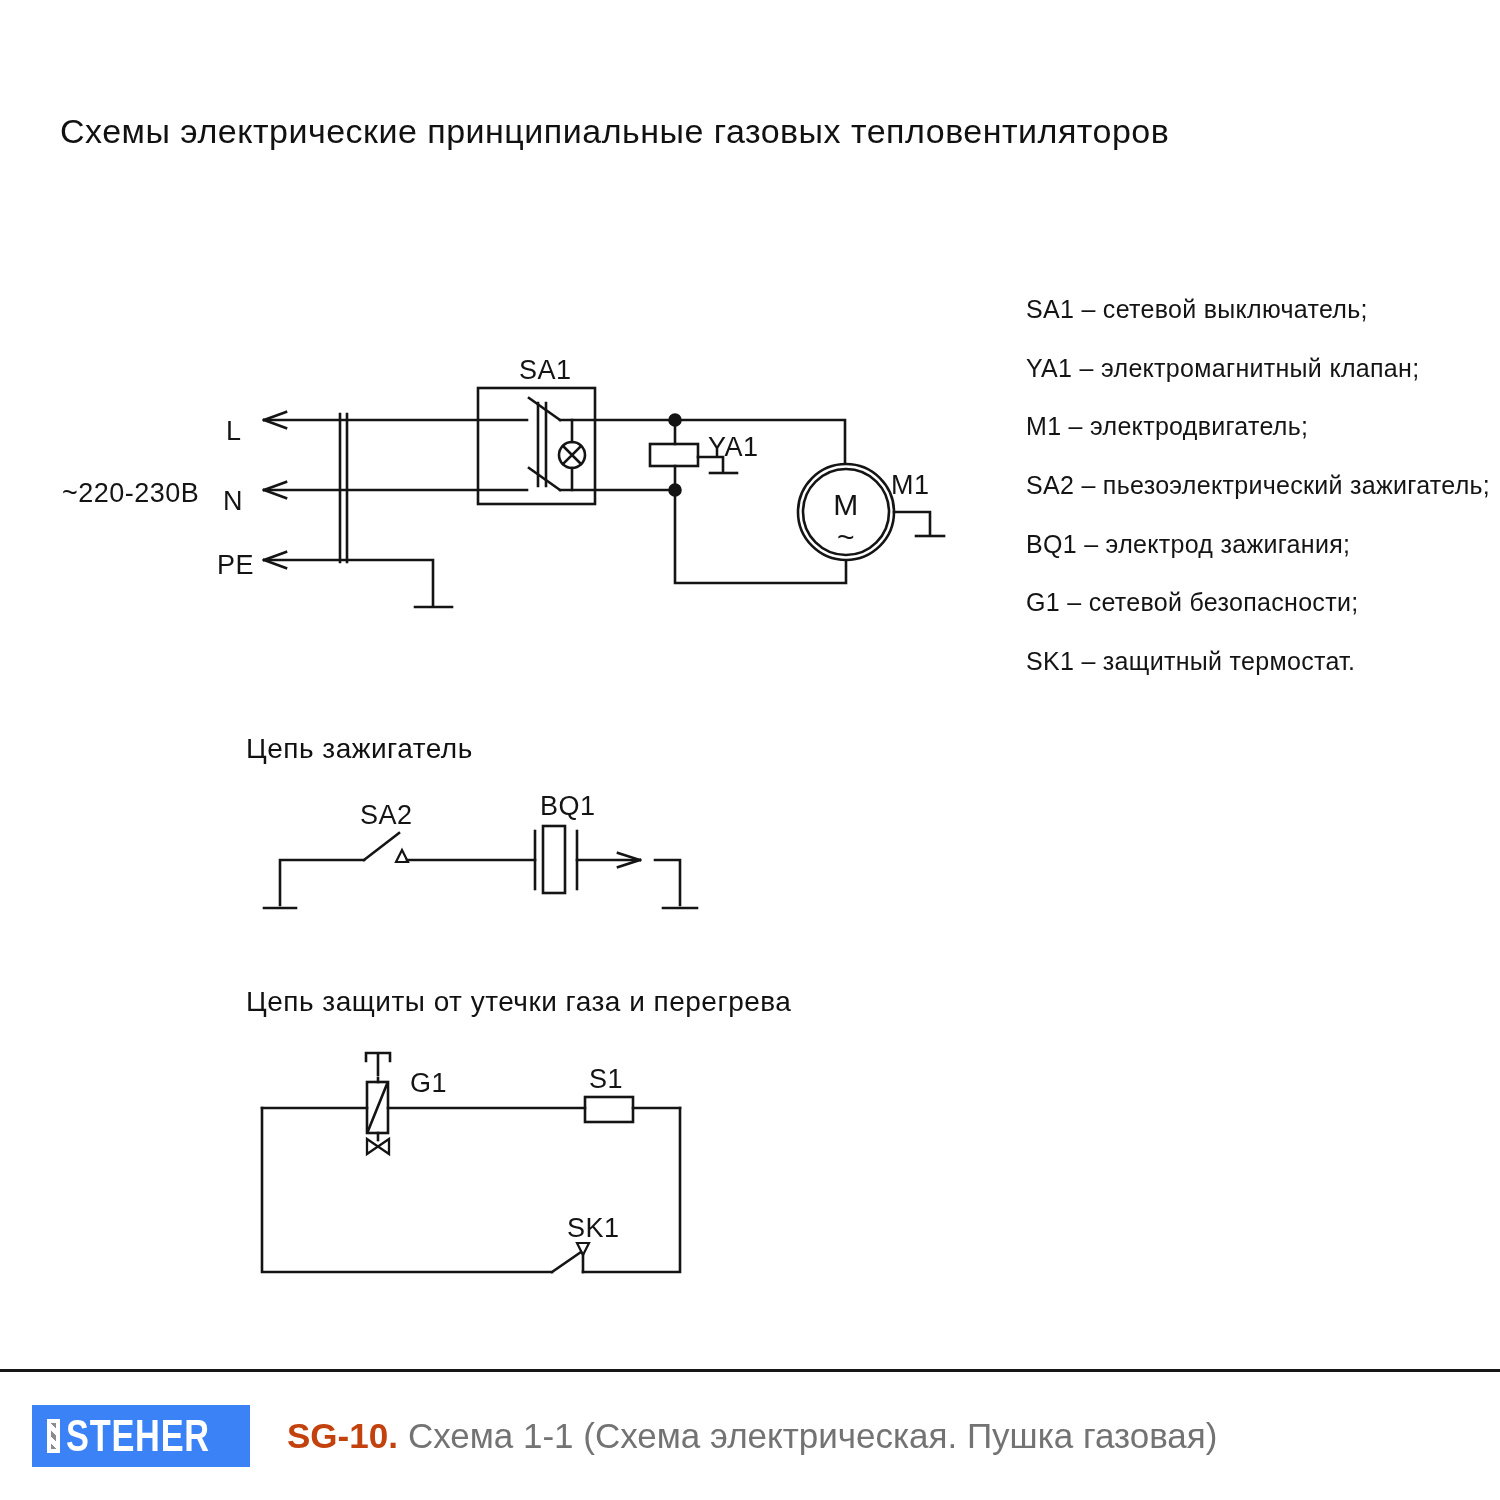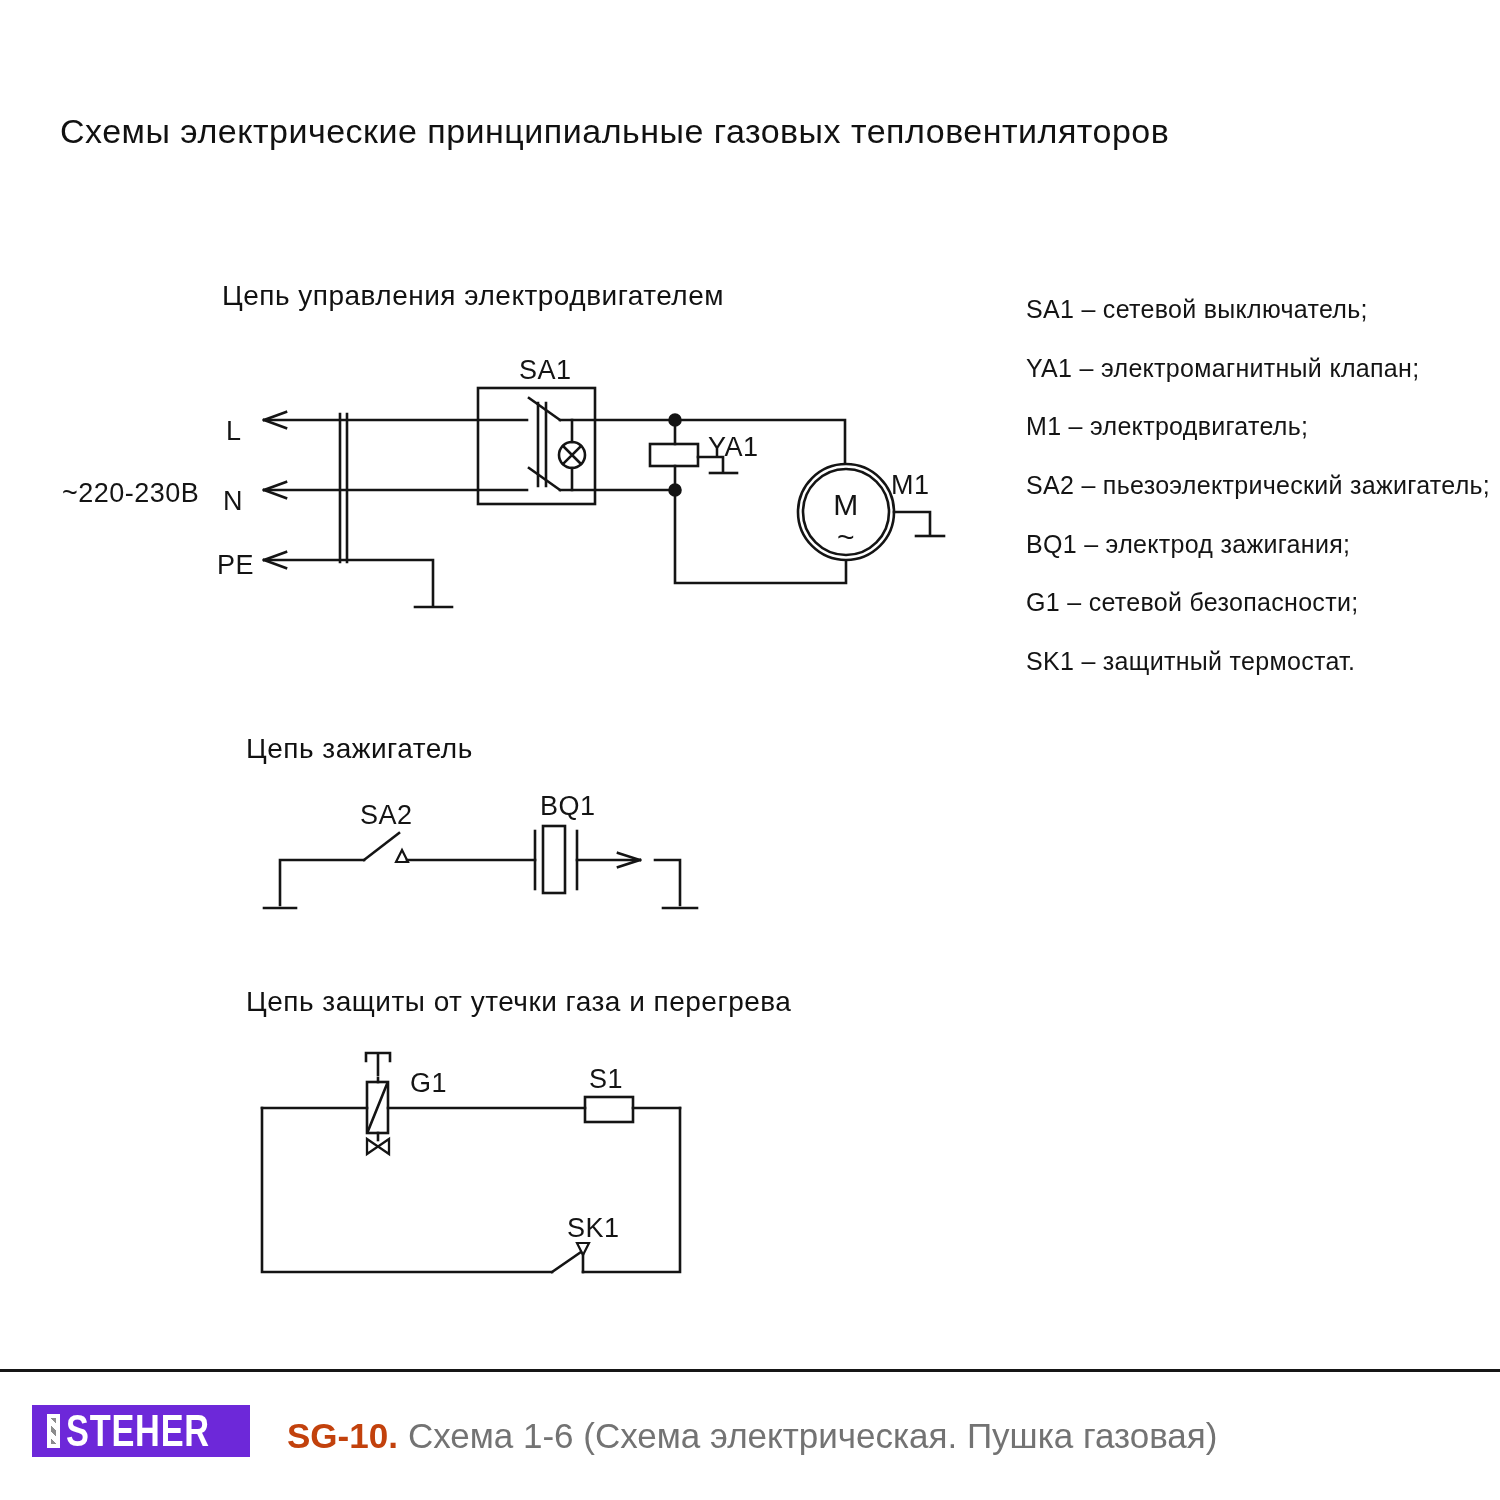--- a/index.html
+++ b/index.html
@@ -6,21 +6,21 @@
   #page{position:relative;width:1500px;height:1500px;background:#ffffff;overflow:hidden;
         font-family:"Liberation Sans", sans-serif;color:#141414;}
   svg{position:absolute;left:0;top:0;}
   .lbl{position:absolute;white-space:nowrap;font-size:27px;color:#141414;letter-spacing:0.5px;margin-top:12px;}
   .title{position:absolute;white-space:nowrap;font-size:34px;letter-spacing:0.5px;color:#111;}
   .hd{position:absolute;white-space:nowrap;font-size:28px;letter-spacing:0.5px;color:#111;}
   .ctr{transform:translateX(-50%);}
   .legend{position:absolute;left:1026px;top:280px;}
   .legend .li{height:58.7px;line-height:58.7px;font-size:25px;letter-spacing:0.3px;white-space:nowrap;}
   .rule{position:absolute;left:0;top:1369px;width:1500px;height:3px;background:#161616;}
-  .logo{position:absolute;left:32px;top:1405px;width:218px;height:52px;background:#6d28d9;
+  .logo{position:absolute;left:32px;top:1405px;width:218px;height:62px;background:#3b82f6;
         display:flex;align-items:center;}
   .logo-icon{width:34px;height:34px;margin-left:15px;border:4px solid #ffffff;box-sizing:border-box;
         background:repeating-linear-gradient(45deg,#8c8c8c 0 4px,#ffffff 4px 9px);}
   .brand{display:inline-block;color:#ffffff;font-weight:bold;font-size:44px;line-height:62px;
         transform:scaleX(0.78);transform-origin:left center;margin-left:6px;letter-spacing:1px;}
   .caption{position:absolute;left:287px;top:1416px;font-size:35px;white-space:nowrap;}
   .caption .model{font-weight:bold;color:#c2410c;}
   .caption .desc{color:#737373;margin-left:10px;}
 </style>
 </head>
@@ -102,21 +102,20 @@
       <rect x="585" y="1097" width="48" height="25"></rect>
 
       <path d="M583,1272 V1255"></path>
       <polygon points="583,1255 577,1243 589,1243" fill="#ffffff" stroke-width="2.2"></polygon>
       <path d="M581,1252 L552,1272"></path>
     </g>
   </svg>
 
   <div class="title" style="left:60px;top:112px;">Схемы электрические принципиальные газовых тепловентиляторов</div>
 
-  <div class="hd" style="left:222px;top:280px;">Цепь управления электродвигателем</div>
   <div class="lbl" style="left:519px;top:343px;">SA1</div>
   <div class="lbl" style="left:62px;top:466px;">~220-230В</div>
   <div class="lbl" style="left:226px;top:404px;">L</div>
   <div class="lbl" style="left:223px;top:474px;">N</div>
   <div class="lbl" style="left:217px;top:538px;">PE</div>
   <div class="lbl" style="left:708px;top:420px;">YA1</div>
   <div class="lbl" style="left:891px;top:458px;">M1</div>
   <div class="lbl ctr" style="left:846px;top:476px;font-size:30px;">M</div>
   <div class="lbl ctr" style="left:846px;top:508px;font-size:30px;">~</div>
 
@@ -138,16 +137,16 @@
     <div class="li">G1 – сетевой безопасности;</div>
     <div class="li">SK1 – защитный термостат.</div>
   </div>
 
   <div class="rule"></div>
   <div class="logo">
     <div class="logo-icon"></div>
     <span class="brand">STEHER</span>
   </div>
   <div class="caption">
-    <span class="model">SG-10.</span><span class="desc">Схема 1-6 (Схема электрическая. Пушка газовая)</span>
+    <span class="model">SG-10.</span><span class="desc">Схема 1-1 (Схема электрическая. Пушка газовая)</span>
   </div>
 
 </div>
 
 </body></html>

